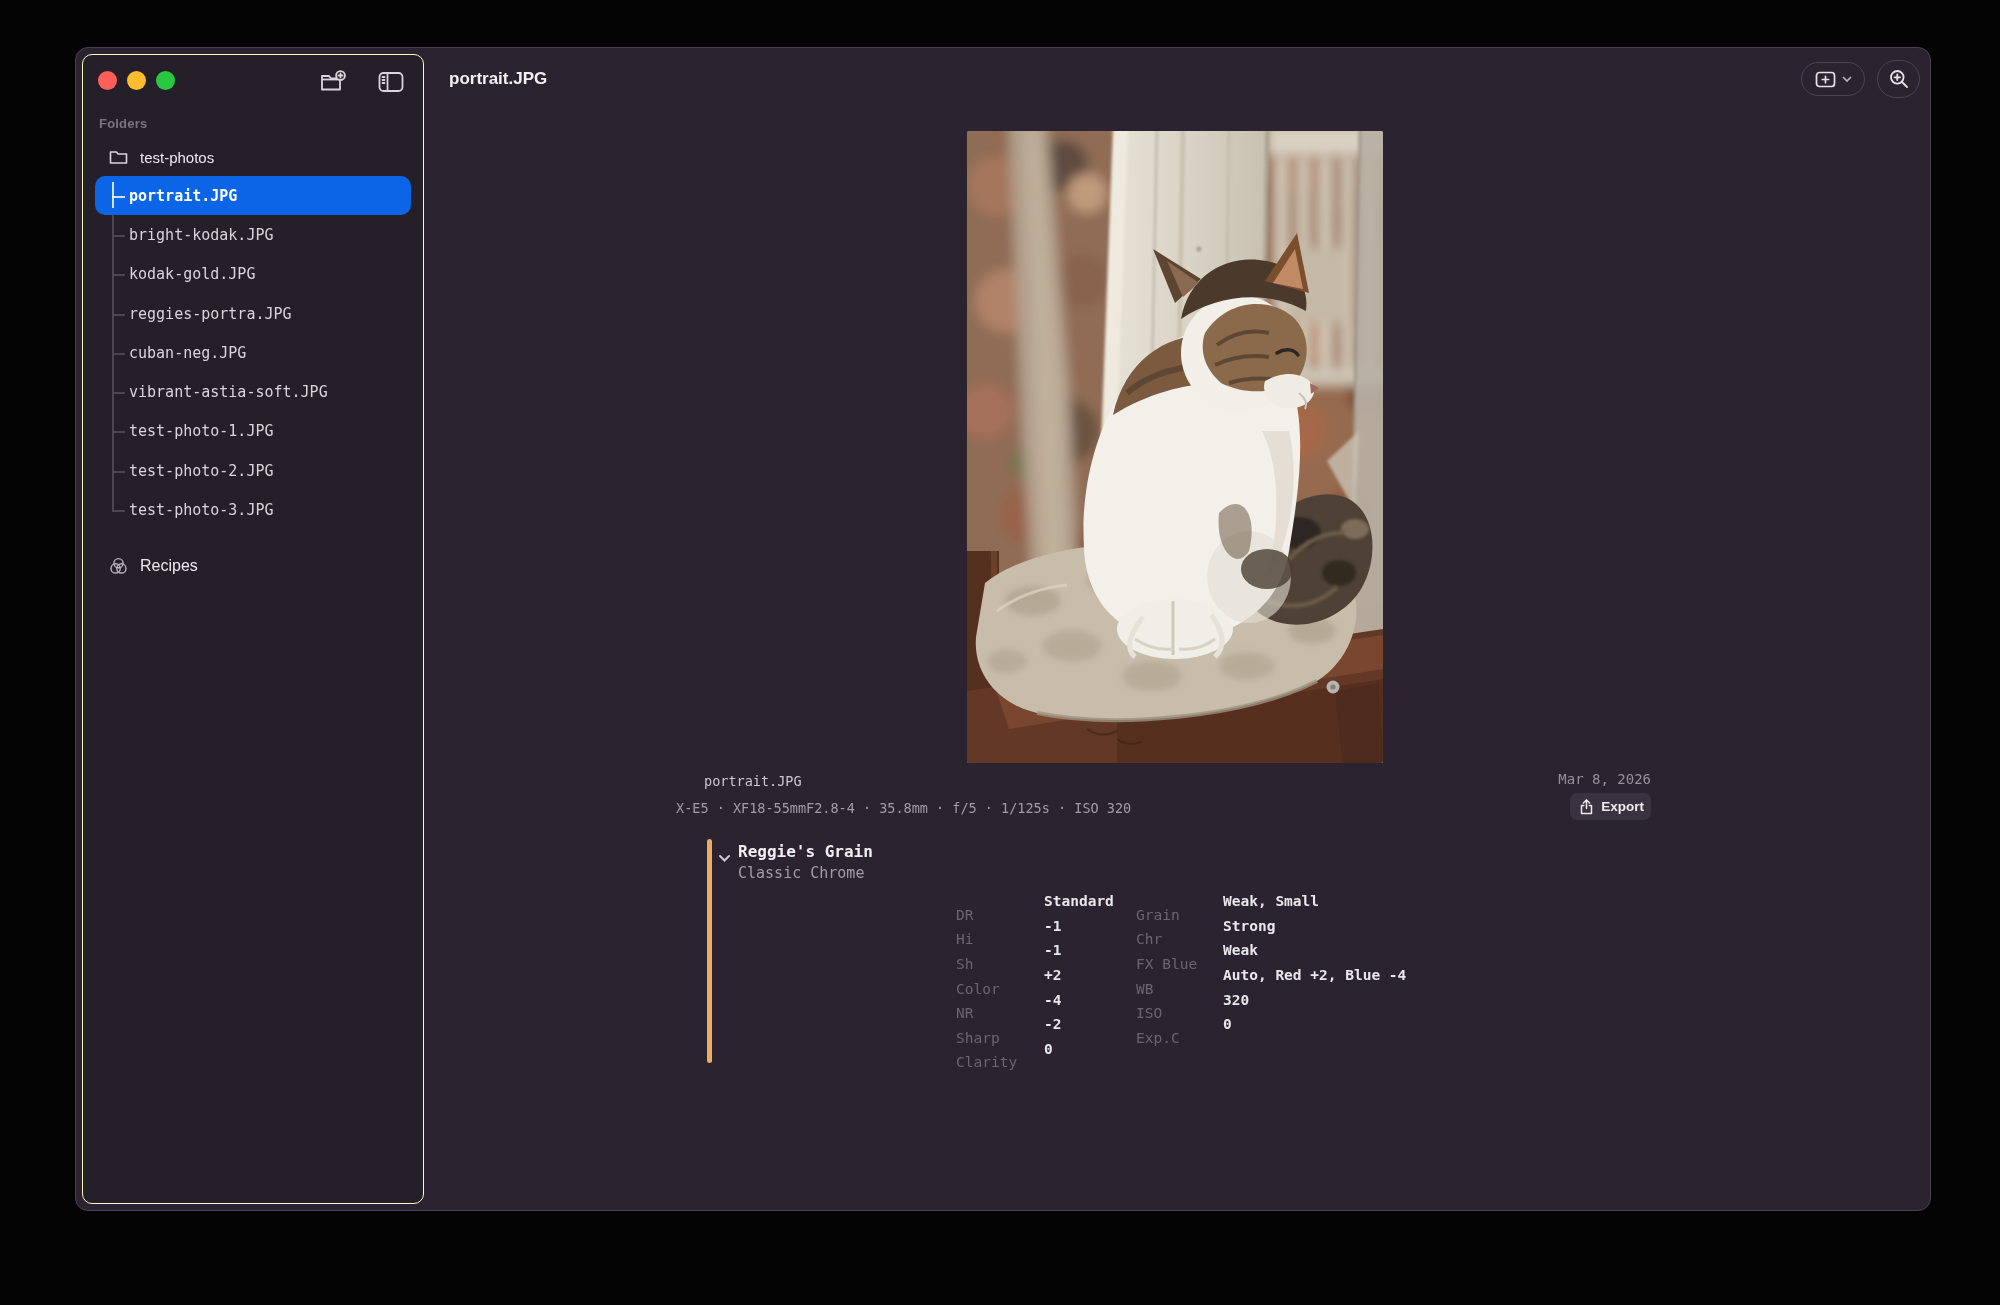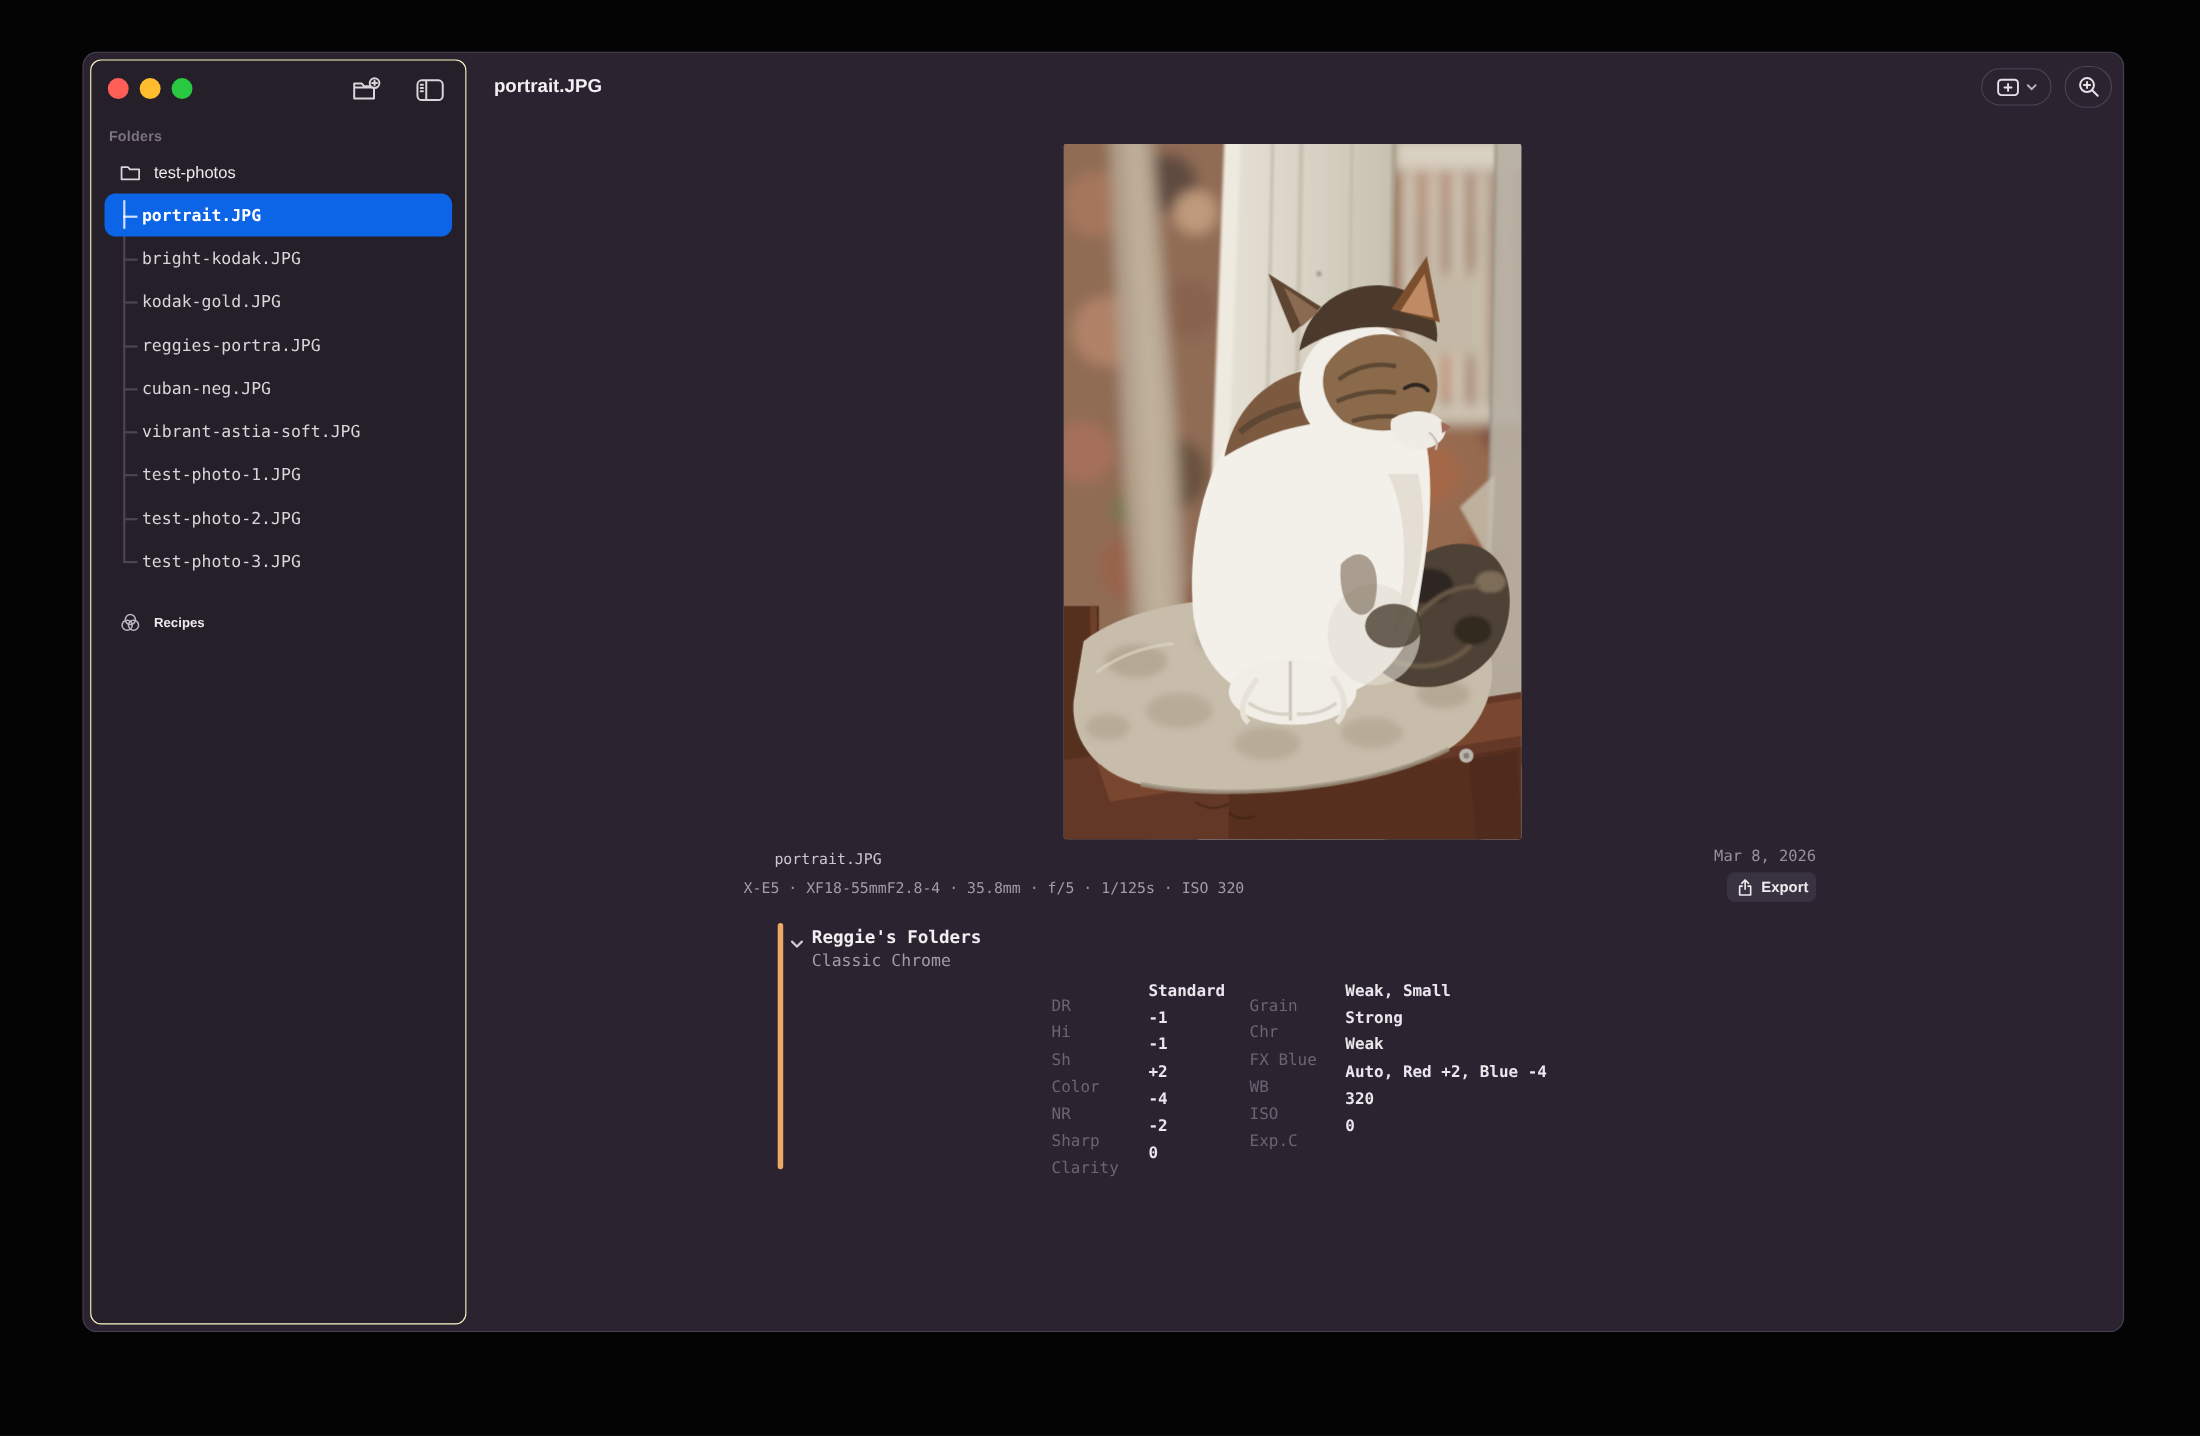--- a/index.html
+++ b/index.html
@@ -34,21 +34,21 @@
               padding-left:46px; font-size:15px; color:#d9d5db; }
   .file-row::before { content:""; position:absolute; left:29px; top:50%; width:13px; height:2px;
                       background:#4d4550; }
   .file-row.selected { background:#0c64e6; border-radius:10px; margin:0 12px; padding-left:34px;
                        color:#ffffff; font-weight:bold; }
   .file-row.selected::before { left:17px; background:rgba(255,255,255,.8); }
   .file-row.selected::after { content:""; position:absolute; left:17px; top:6px; bottom:7px; width:2px;
                               background:rgba(255,255,255,.8); }
   .recipes-row { position:absolute; left:0; top:492px; width:100%; height:38px;
                  display:flex; align-items:center; padding-left:26px; gap:12px;
-                 color:#ece9ee; font-size:12px; font-weight:700; }
+                 color:#ece9ee; font-size:16px; font-weight:400; }
 
   
   .main-title { position:absolute; left:373px; top:21px; font-size:17px; font-weight:bold; color:#f3f0f4; }
   .top-actions { position:absolute; right:10px; top:12px; display:flex; gap:12px; align-items:center; }
   .pill { border:1px solid #4e4254; border-radius:19px; display:flex; align-items:center;
           justify-content:center; gap:6px; cursor:pointer; }
   .pill.add { width:64px; height:34px; }
   .pill.zoomb { width:43px; height:38px; }
 
   .photo { position:absolute; left:891px; top:83px; width:416px; height:632px;
@@ -323,21 +323,21 @@
     </svg>
     <span>Export</span>
   </div>
 
   <div class="recipe-bar"></div>
   <div class="recipe-chevron">
     <svg width="13" height="9" viewBox="0 0 13 9" fill="none" stroke="#cfcbd2" stroke-width="2" stroke-linecap="round">
       <path d="M2 2 L6.5 6.5 L11 2"></path>
     </svg>
   </div>
-  <div class="recipe-name mono">Reggie's Folders</div>
+  <div class="recipe-name mono">Reggie's Grain</div>
   <div class="recipe-sim mono">Classic Chrome</div>
 
   <div class="settings-col c1 mono">
     <div class="srow">
         <span class="slabel">DR</span>
         <span class="sval">Standard</span>
       </div>
     <div class="srow">
         <span class="slabel">Hi</span>
         <span class="sval">-1</span>

